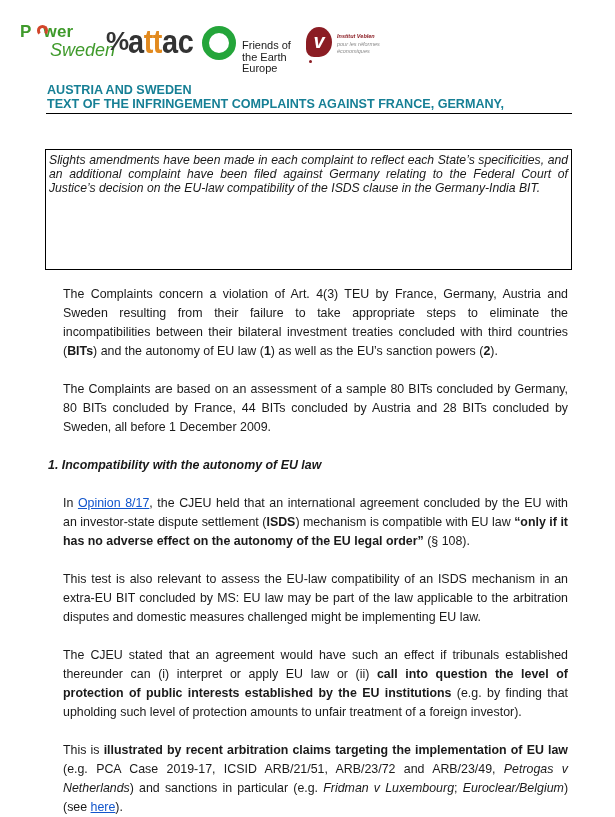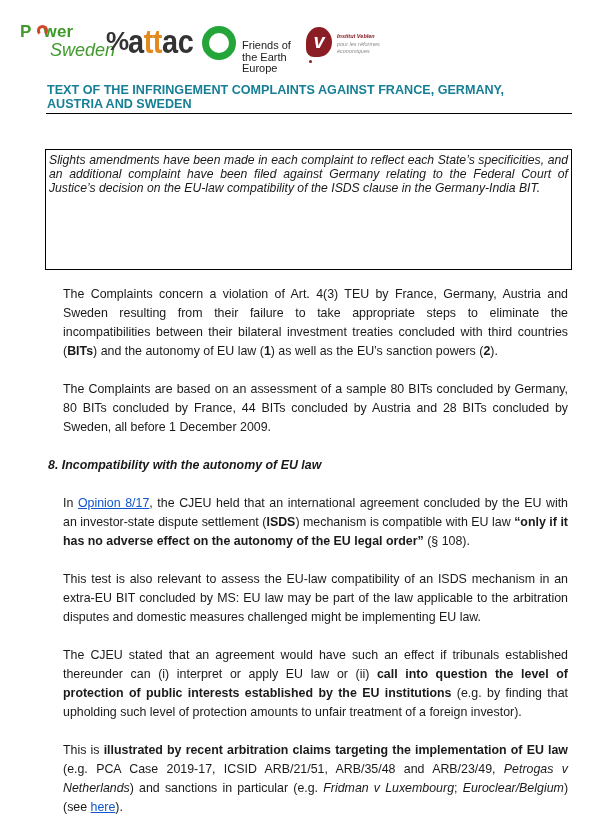--- a/index.html
+++ b/index.html
@@ -88,37 +88,37 @@
     <div class="t2">
       <div>pour les réformes</div>
       <div>économiques</div>
     </div>
   </div>
 
 
 </div>
 
 <div class="title">
+  <div>AUSTRIA AND SWEDEN</div>
   <div>TEXT OF THE INFRINGEMENT COMPLAINTS AGAINST FRANCE, GERMANY,</div>
-  <div>AUSTRIA AND SWEDEN</div>
 </div>
 <div class="title-rule"></div>
 
 <div class="note">
   <p>Slights amendments have been made in each complaint to reflect each State’s specificities, and an additional complaint have been filed against Germany relating to the Federal Court of Justice’s decision on the EU-law compatibility of the ISDS clause in the Germany-India BIT.</p>
 </div>
 
 <div class="body">
   <p><span>The Complaints concern a violation of Art. 4(3) TEU by France, Germany, Austria and Sweden resulting from their failure to take appropriate steps to eliminate the incompatibilities between their bilateral investment treaties concluded with third countries (</span><b>BITs</b><span>) and the autonomy of EU law (</span><b>1</b><span>) as well as the EU’s sanction powers (</span><b>2</b><span>).</span></p>
 
   <p>The Complaints are based on an assessment of a sample 80 BITs concluded by Germany, 80 BITs concluded by France, 44 BITs concluded by Austria and 28 BITs concluded by Sweden, all before 1 December 2009.</p>
 
-  <h3>8. Incompatibility with the autonomy of EU law</h3>
+  <h3>1. Incompatibility with the autonomy of EU law</h3>
 
   <p><span>In </span><a>Opinion 8/17</a><span>, the CJEU held that an international agreement concluded by the EU with an investor-state dispute settlement (</span><b>ISDS</b><span>) mechanism is compatible with EU law </span><b>“only if it has no adverse effect on the autonomy of the EU legal order”</b><span> (§ 108).</span></p>
 
   <p>This test is also relevant to assess the EU-law compatibility of an ISDS mechanism in an extra-EU BIT concluded by MS: EU law may be part of the law applicable to the arbitration disputes and domestic measures challenged might be implementing EU law.</p>
 
   <p><span>The CJEU stated that an agreement would have such an effect if tribunals established thereunder can (i) interpret or apply EU law or (ii) </span><b>call into question the level of protection of public interests established by the EU institutions</b><span> (e.g. by finding that upholding such level of protection amounts to unfair treatment of a foreign investor).</span></p>
 
-  <p><span>This is </span><b>illustrated by recent arbitration claims targeting the implementation of EU law</b><span> (e.g. PCA Case 2019-17, ICSID ARB/21/51, ARB/35/48 and ARB/23/49, </span><i>Petrogas v Netherlands</i><span>) and sanctions in particular (e.g. </span><i>Fridman v Luxembourg</i><span>; </span><i>Euroclear/Belgium</i><span>) (see </span><a>here</a><span>).</span></p>
+  <p><span>This is </span><b>illustrated by recent arbitration claims targeting the implementation of EU law</b><span> (e.g. PCA Case 2019-17, ICSID ARB/21/51, ARB/23/72 and ARB/23/49, </span><i>Petrogas v Netherlands</i><span>) and sanctions in particular (e.g. </span><i>Fridman v Luxembourg</i><span>; </span><i>Euroclear/Belgium</i><span>) (see </span><a>here</a><span>).</span></p>
 
 </div>
 
 </body></html>

